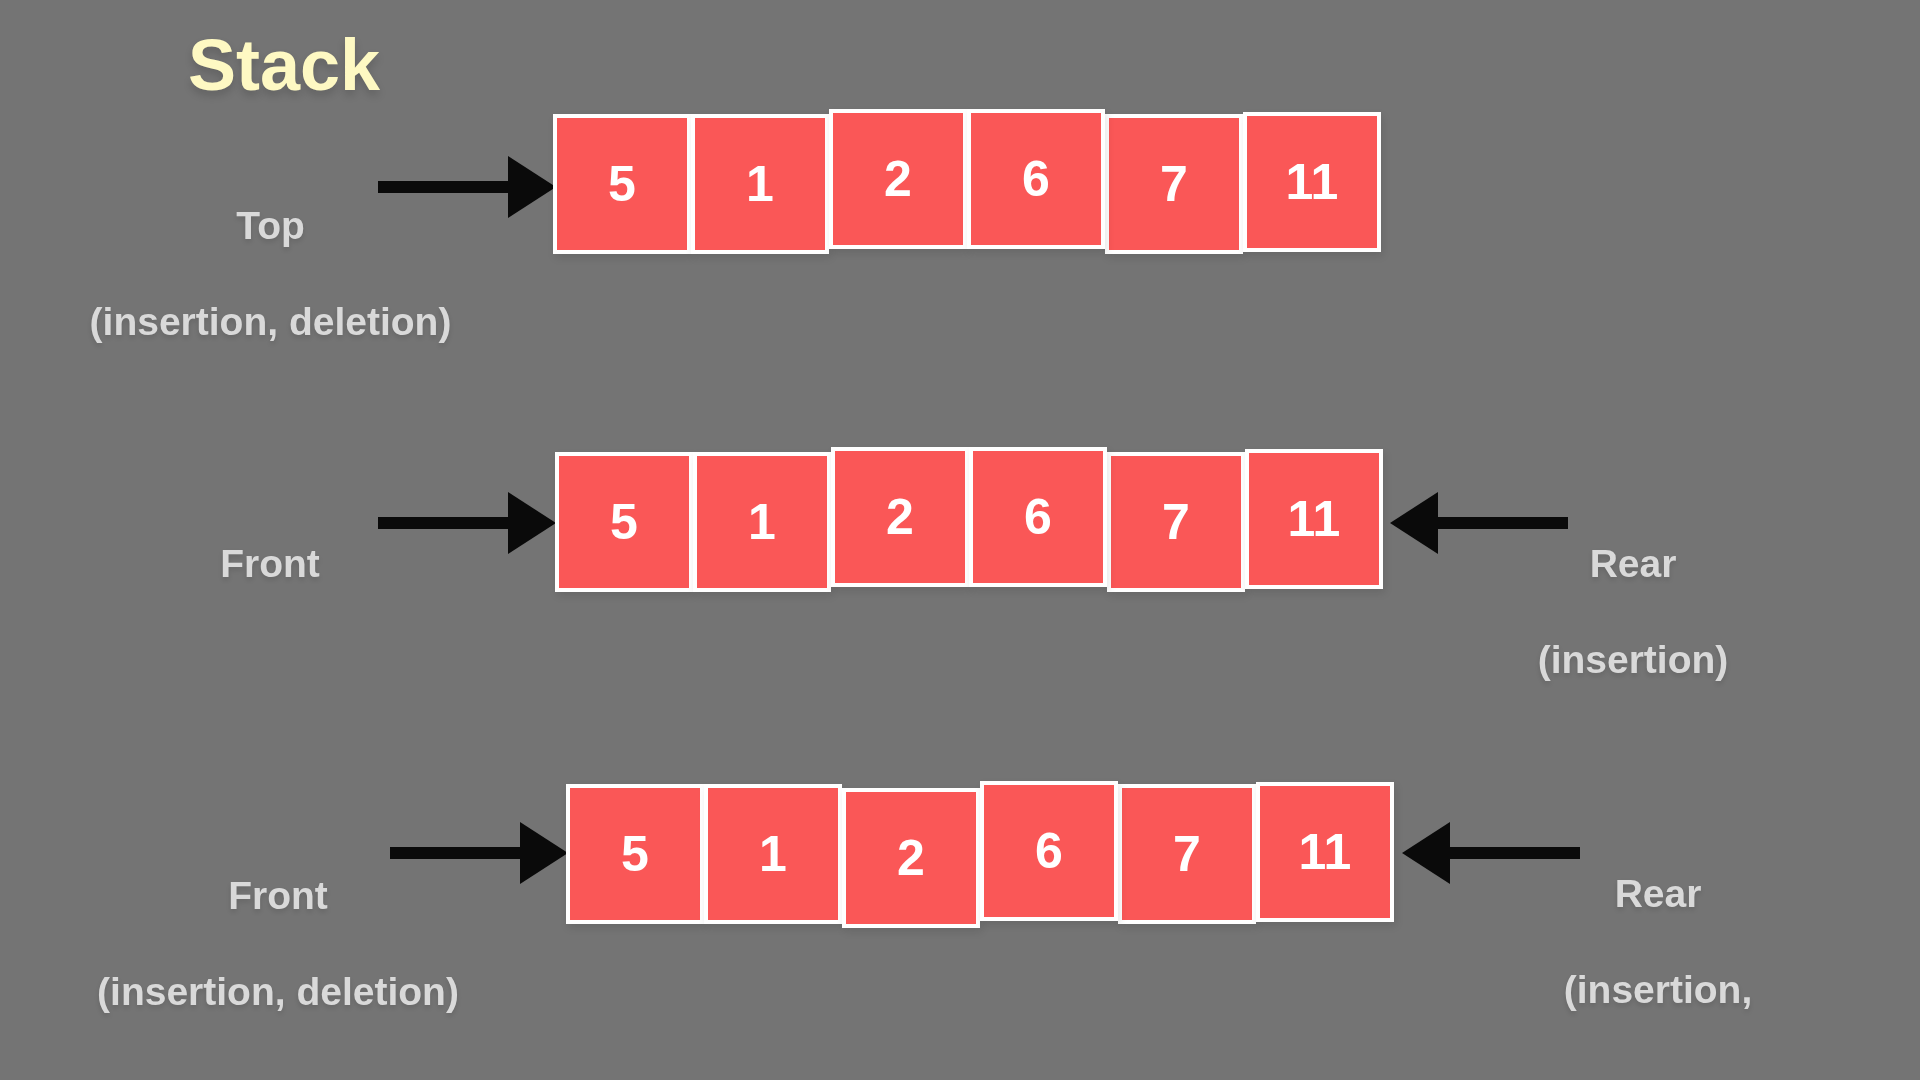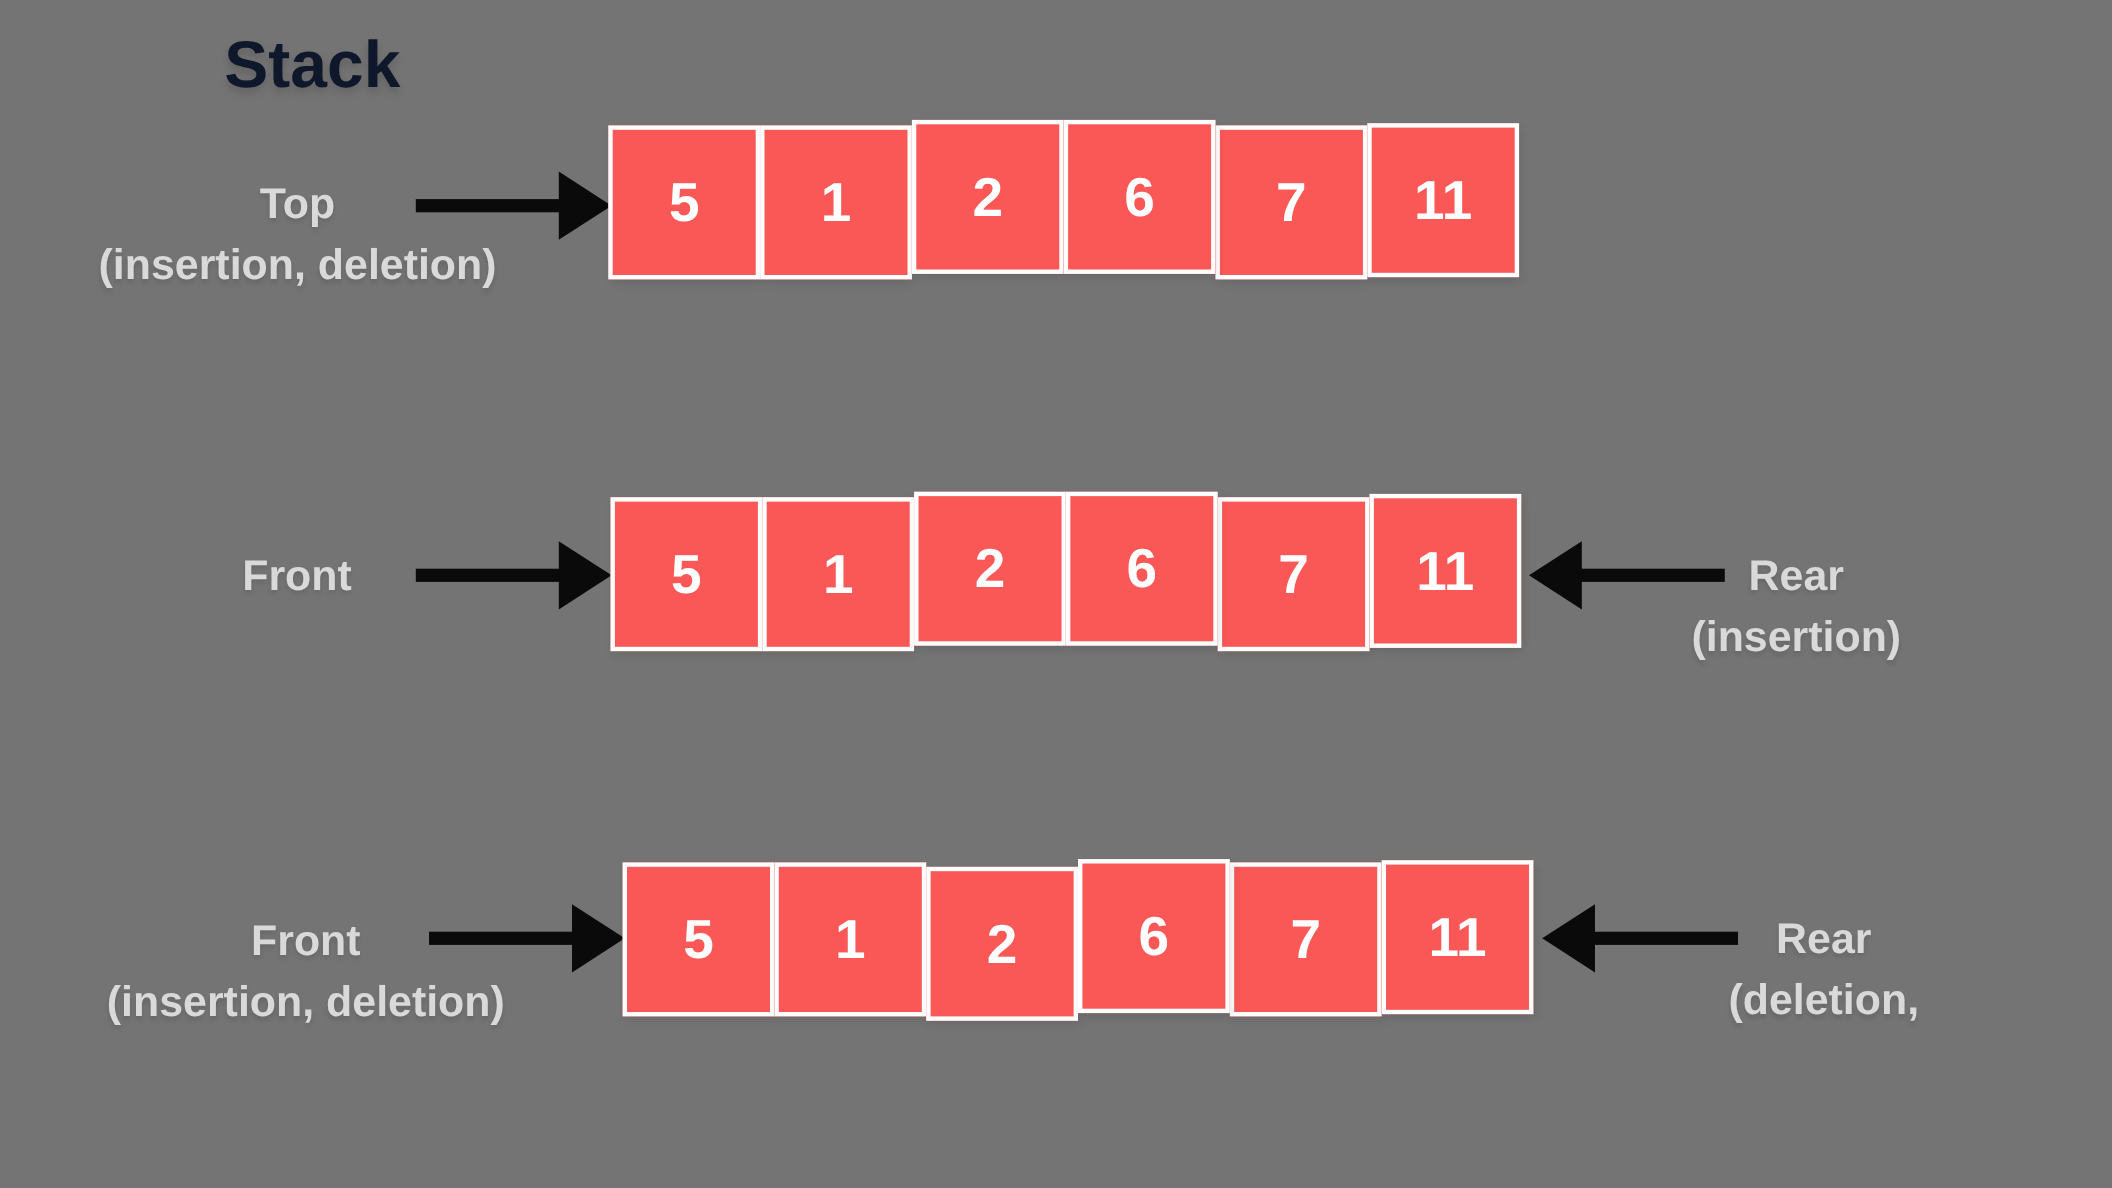--- a/index.html
+++ b/index.html
@@ -9,41 +9,41 @@
     background:#747474;
     overflow:hidden;
     font-family:"Liberation Sans", sans-serif;
   }
 
   
   .title{
     position:absolute;
     width:400px;
     text-align:center;
-    font-size:60px;
+    font-size:72px;
     font-weight:700;
-    color:#0f172a;
+    color:#fef9c3;
     text-shadow:0 5px 8px rgba(0,0,0,0.16);
     white-space:nowrap;
   }
   #stack-title{left:84px;top:24px;}
   #queue-title{left:86px;top:366px;}
   #deque-title{left:100px;top:698px;}
 
   
   .label{
     position:absolute;
     color:#d9d9d9;
     font-weight:700;
     font-size:39px;
     line-height:56px;
     text-align:center;
     text-shadow:0 3px 5px rgba(0,0,0,0.12);
   }
-  .label span{display:block;}
+  .label span{display:block;margin-top:40px;}
   #stack-left-label{left:28px;top:158px;width:485px;}
   #queue-left-label{left:60px;top:496px;width:420px;}
   #queue-right-label{left:1478px;top:496px;width:310px;}
   #deque-left-label{left:28px;top:828px;width:500px;}
   #deque-right-label{left:1498px;top:826px;width:320px;}
 
   
   .arrow{position:absolute;width:178px;height:62px;}
   .arrow .shaft{
     position:absolute;top:25px;height:12px;background:#0a0a0a;
@@ -164,16 +164,16 @@
     <div class="cell">11</div>
   </div>
 
   <div class="arrow arrow-left" id="deque-right-arrow">
     <div class="head"></div>
     <div class="shaft"></div>
   </div>
 
   <div class="label" id="deque-right-label">
     <span>Rear</span>
-    <span>(deletion,</span>
+    <span>(insertion,</span>
   </div>
 
 </div>
 
 </body></html>

